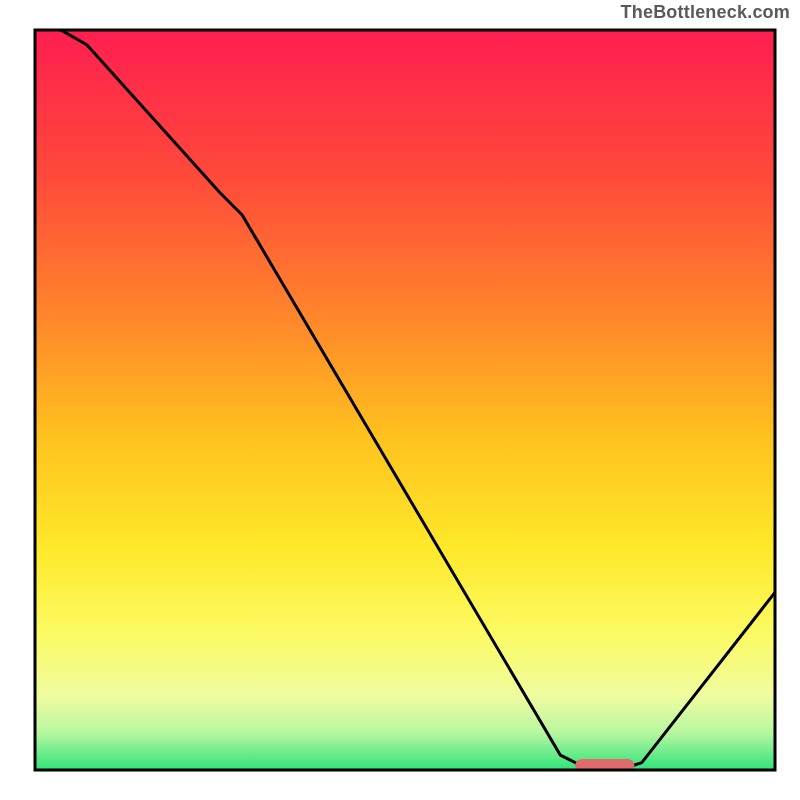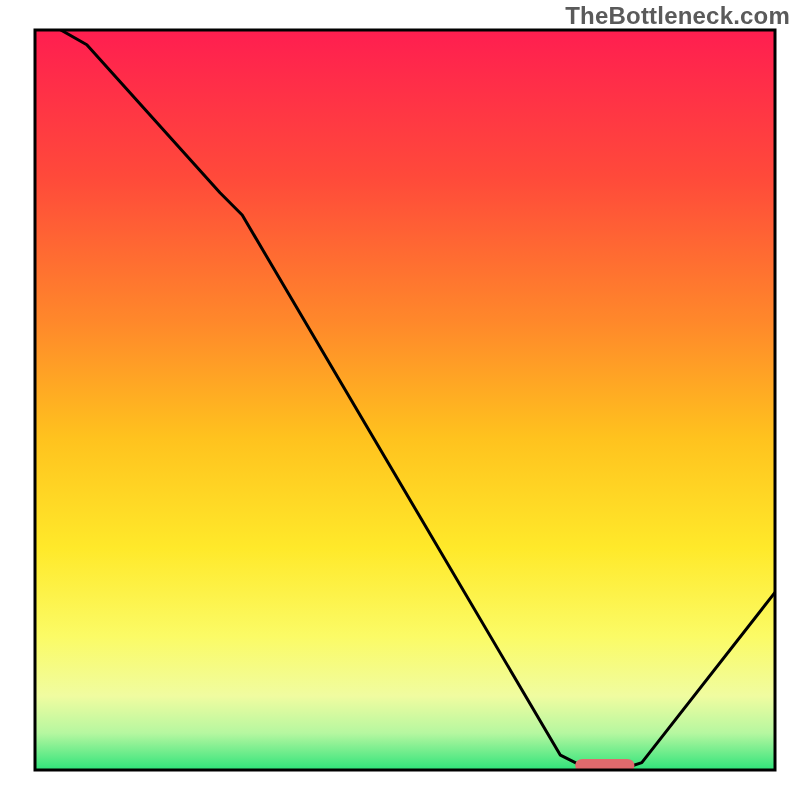--- a/index.html
+++ b/index.html
@@ -12,21 +12,21 @@
   }
   .frame {
     position: relative;
     width: 800px;
     height: 800px;
   }
   .watermark {
     position: absolute;
     top: 2px;
     right: 10px;
-    font-size: 24px;
+    font-size: 18px;
     font-weight: 600;
     color: #5a5a5a;
     letter-spacing: 0.2px;
   }
   svg.plot {
     position: absolute;
     top: 0;
     left: 0;
   }
 </style>

